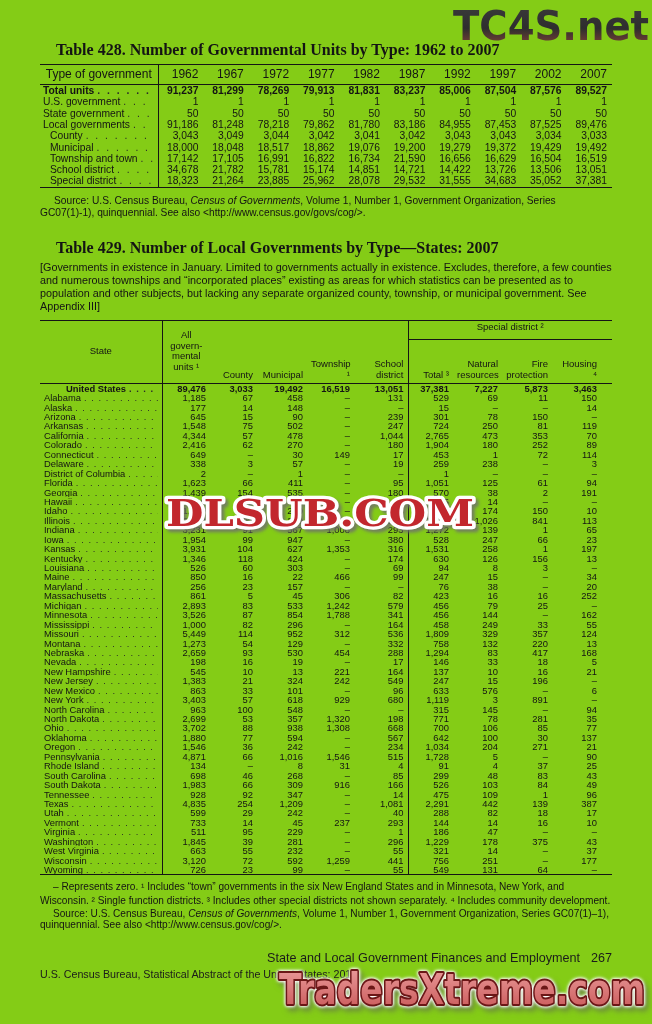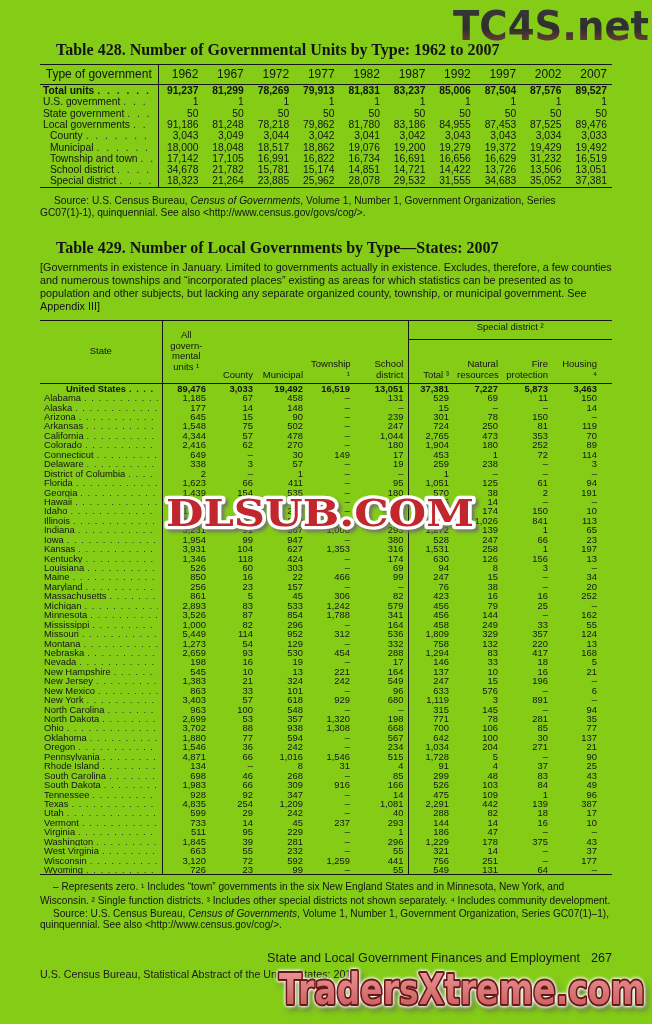--- a/index.html
+++ b/index.html
@@ -218,24 +218,24 @@
               <div class="lw">
                 <span class="lb">Township and town</span>
                 <span class="ld">. . . . . . . . . . . . . . . . . . . . . . . . . . . . . . . . . . . . . . . . . . . . . . . . . . . . . . . . . . . . </span>
               </div>
             </td>
             <td class="num">17,142</td>
             <td class="num">17,105</td>
             <td class="num">16,991</td>
             <td class="num">16,822</td>
             <td class="num">16,734</td>
-            <td class="num">16,691</td>
+            <td class="num">21,590</td>
             <td class="num">16,656</td>
             <td class="num">16,629</td>
-            <td class="num">31,232</td>
+            <td class="num">16,504</td>
             <td class="num">16,519</td>
           </tr>
           <tr>
             <td class="ind ">
               <div class="lw">
                 <span class="lb">School district</span>
                 <span class="ld">. . . . . . . . . . . . . . . . . . . . . . . . . . . . . . . . . . . . . . . . . . . . . . . . . . . . . . . . . . . . </span>
               </div>
             </td>
             <td class="num">34,678</td>

